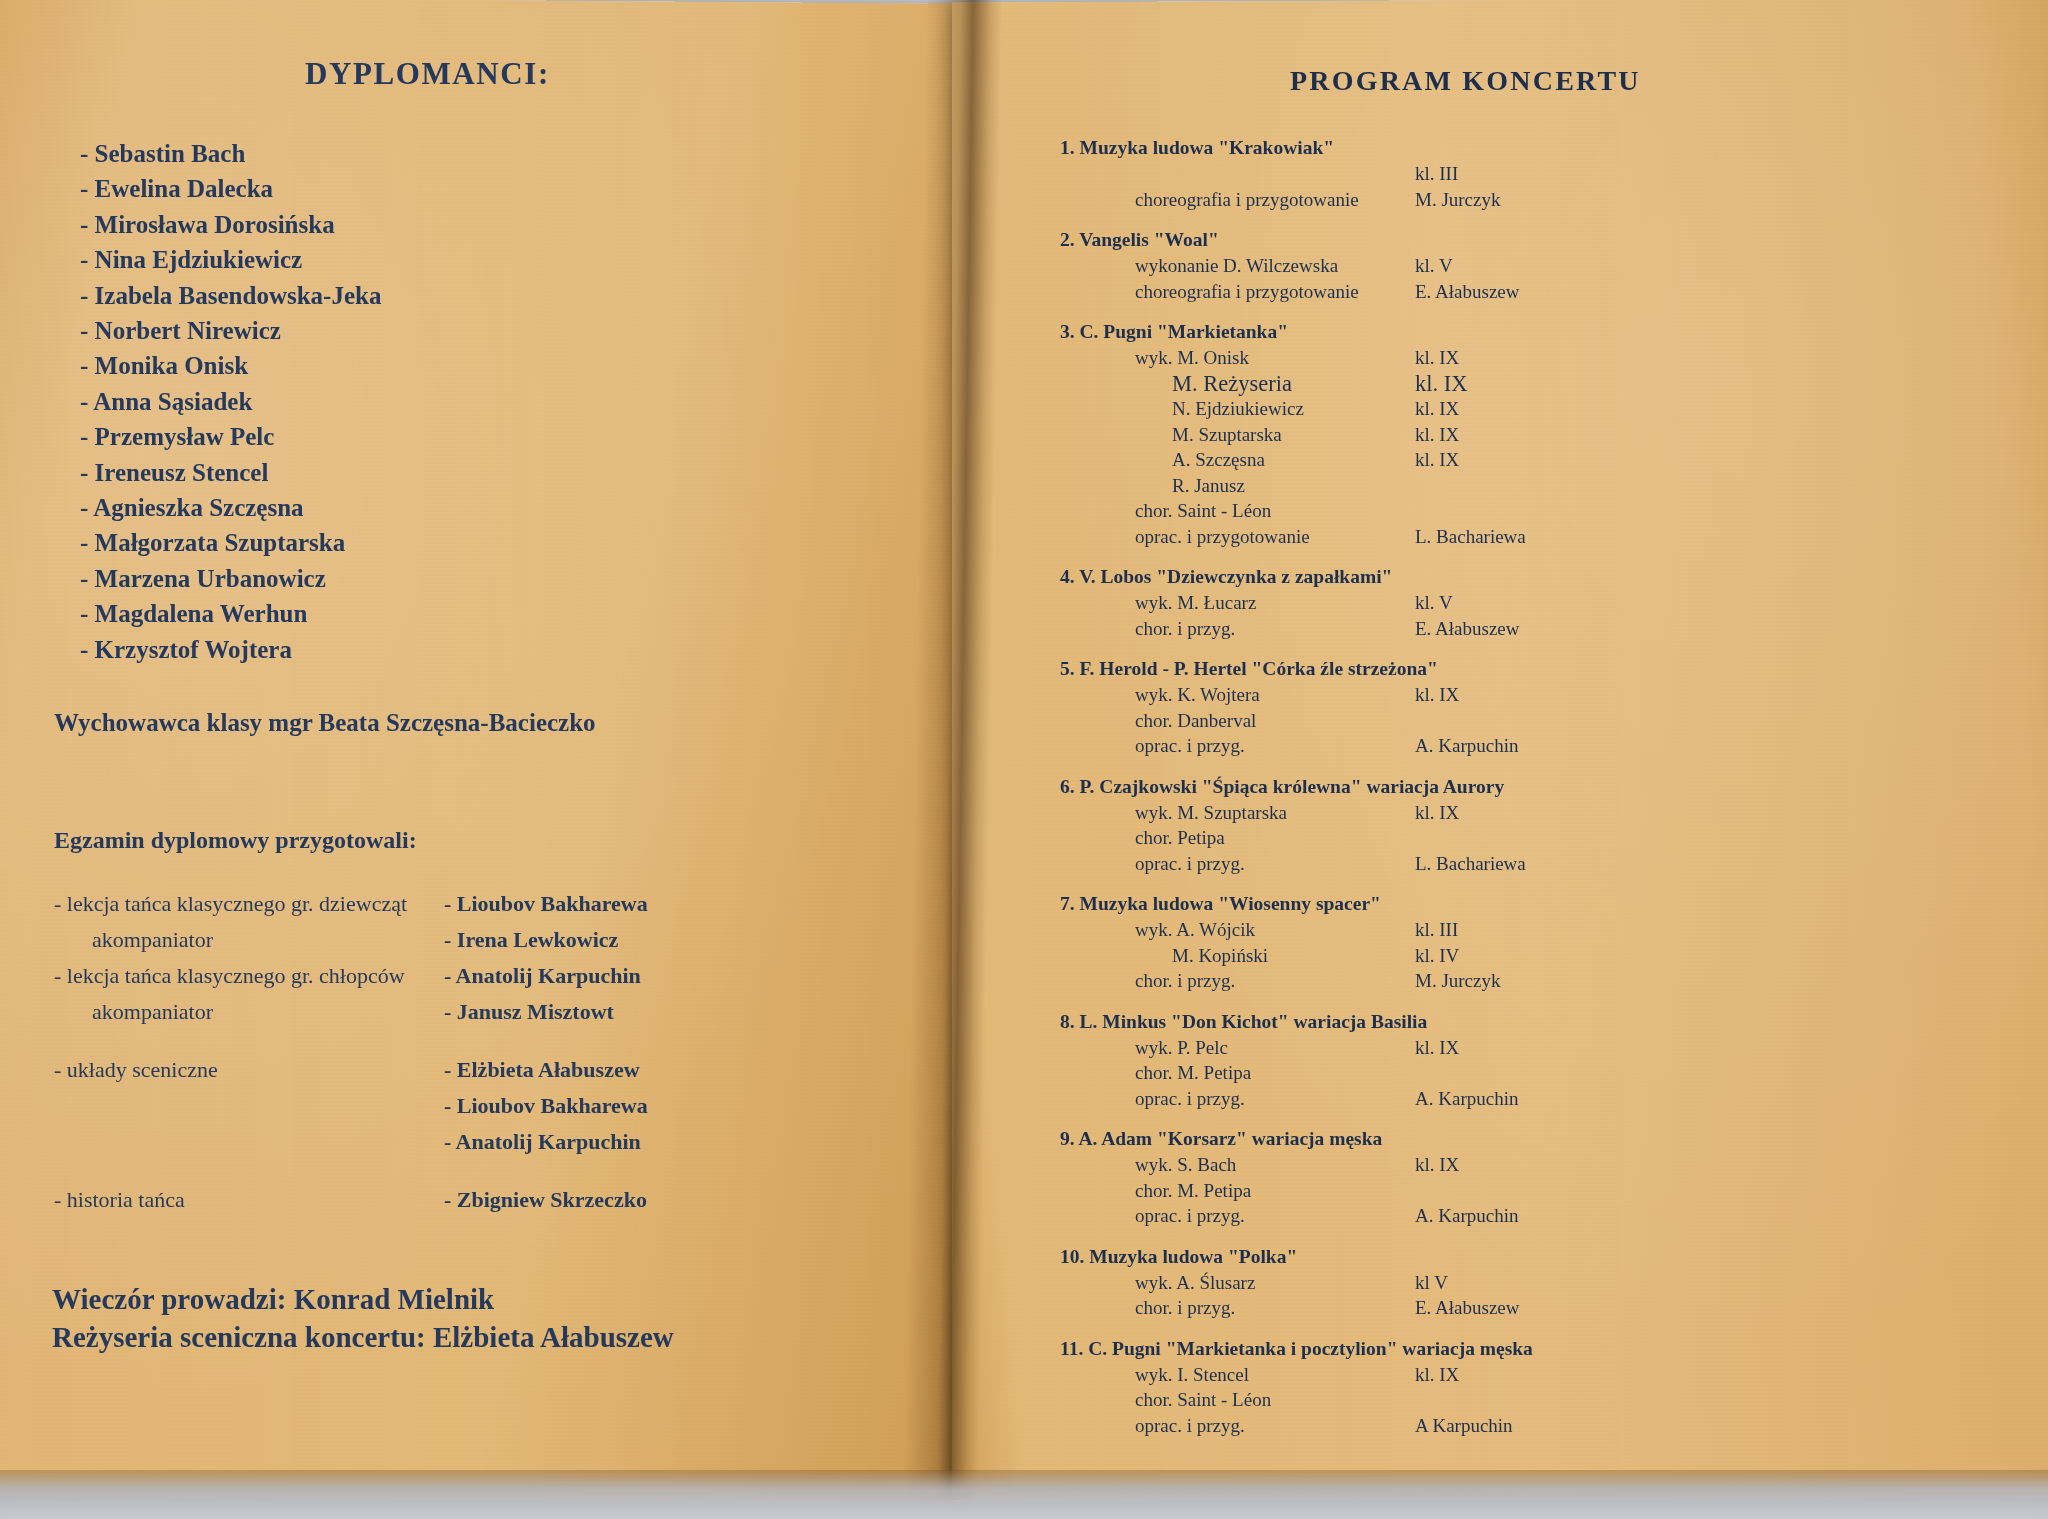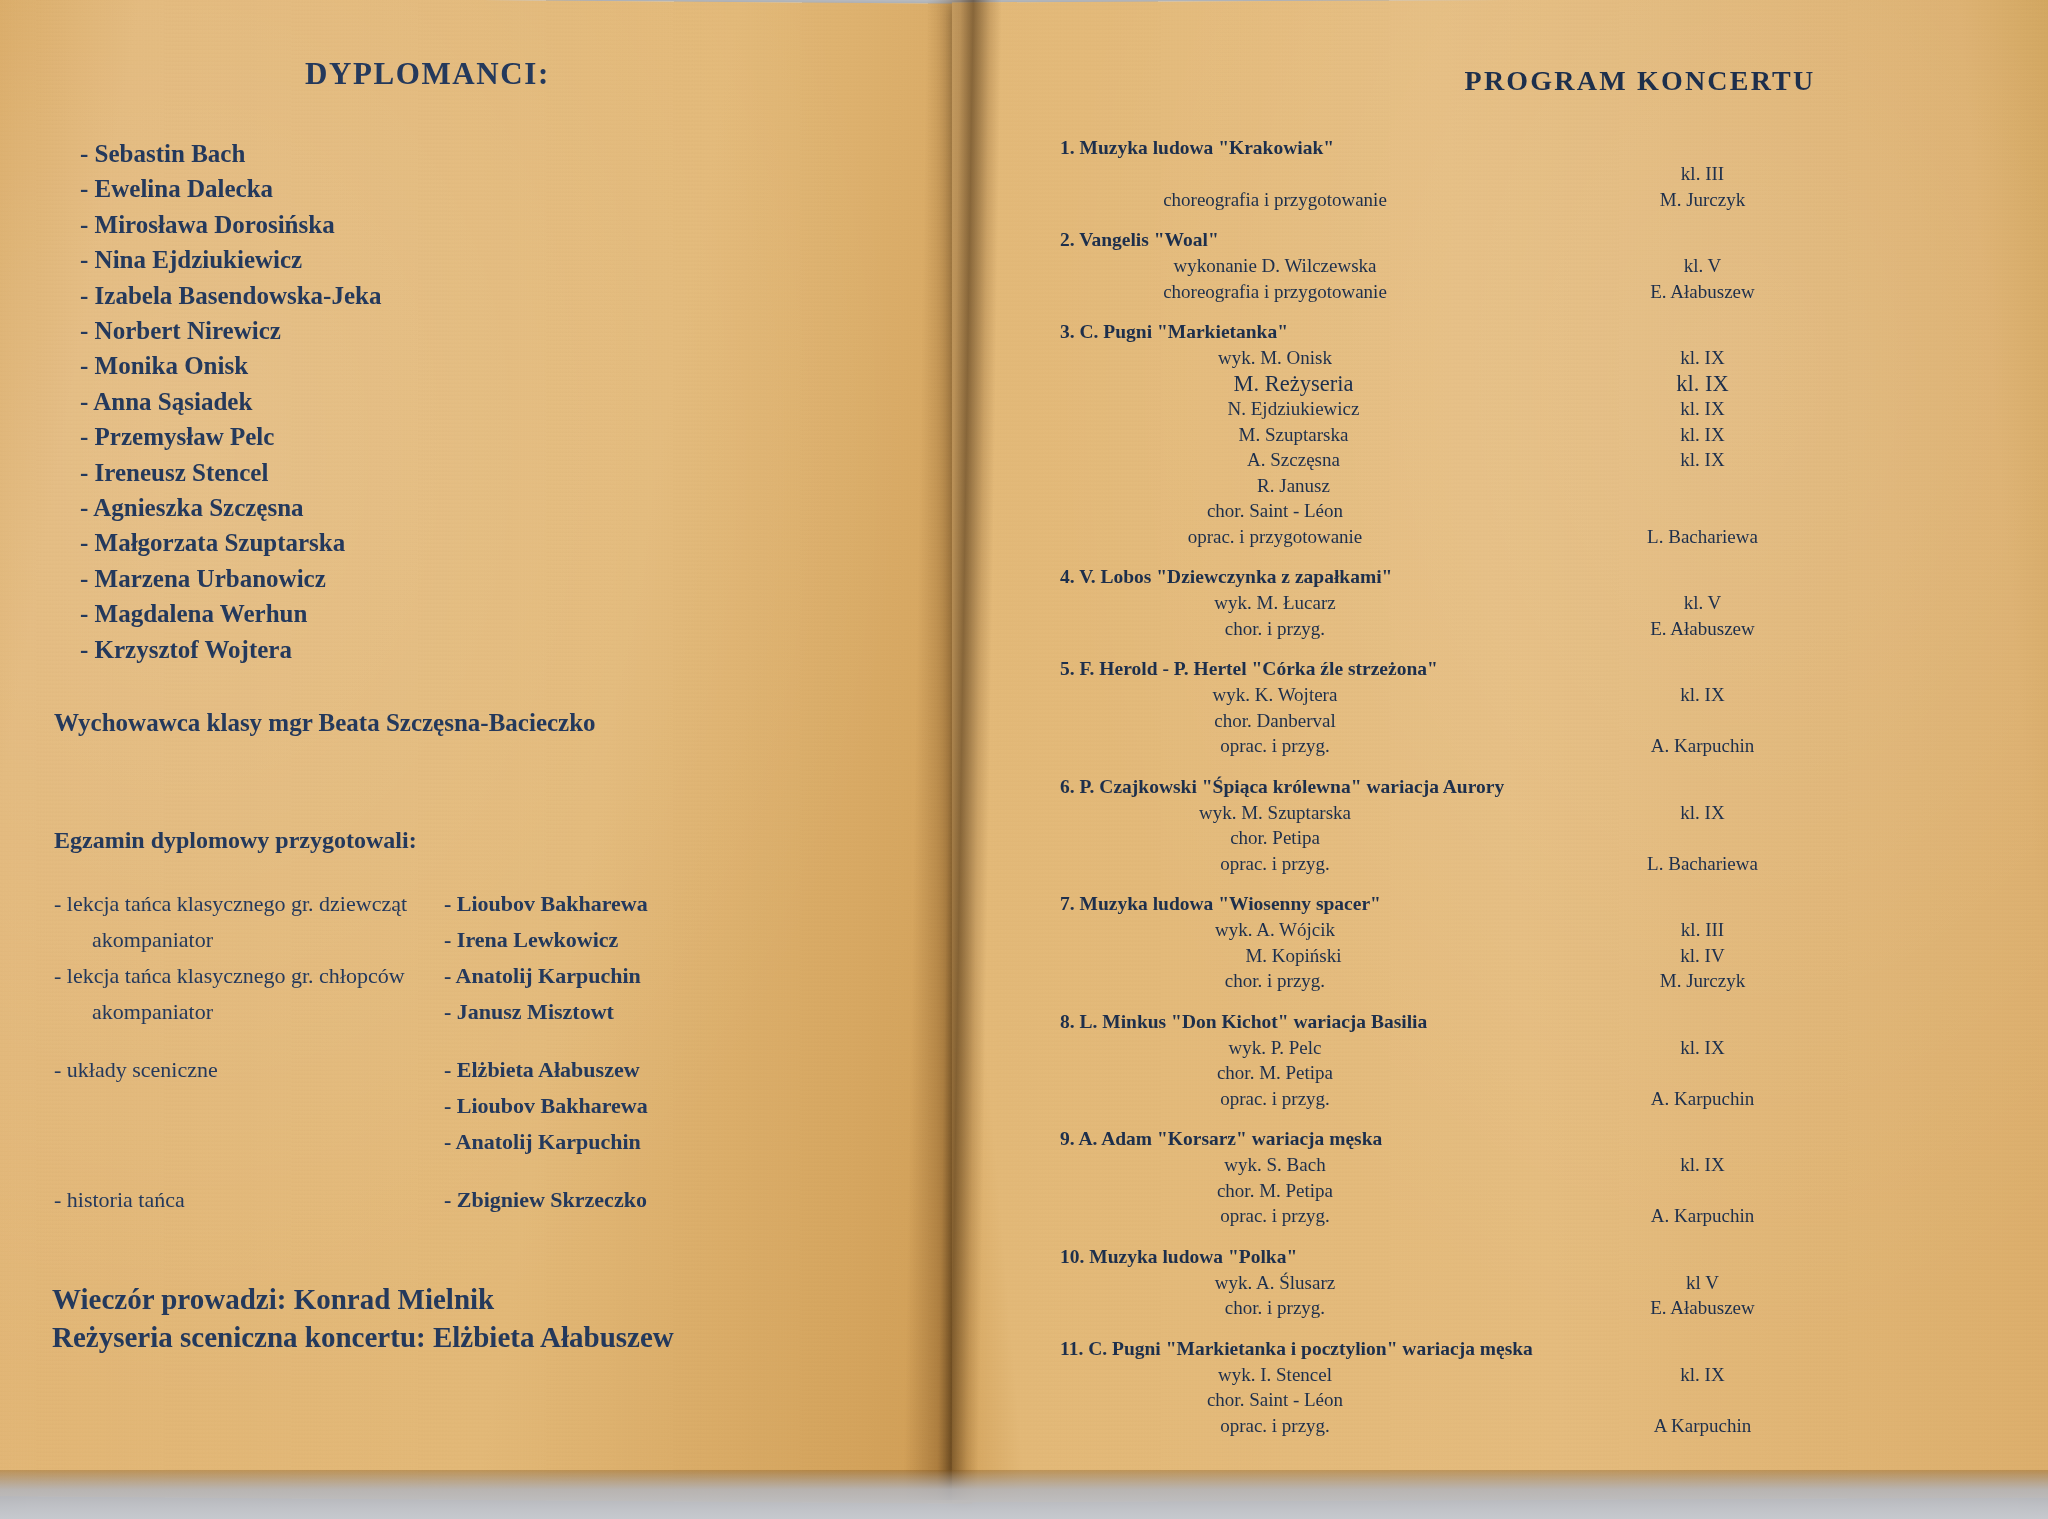--- a/index.html
+++ b/index.html
@@ -177,40 +177,38 @@
     color: #1b2b45;
   }
 
   h1.program {
     font-family: "Liberation Serif", serif;
     font-weight: bold;
     font-size: 28px;
     letter-spacing: 2.2px;
     margin: 15px 0 40px 230px;
     color: #1d2f4c;
-    text-align: center;
   }
 
   .item {
     margin-bottom: 17px;
   }
   .item .head {
     font-size: 19.5px;
     font-weight: bold;
     color: #1d2f4c;
     margin-bottom: 2px;
     white-space: nowrap;
   }
   .row {
     display: flex;
     font-size: 19px;
     line-height: 25.5px;
     color: #1d2f4c;
     white-space: nowrap;
-    text-align: center;
   }
   .row .lbl {
     width: 355px;
     padding-left: 75px;
     box-sizing: border-box;
   }
   .row .val {
     flex: 1;
   }
   .row.big .lbl { font-size: 22.5px; }

